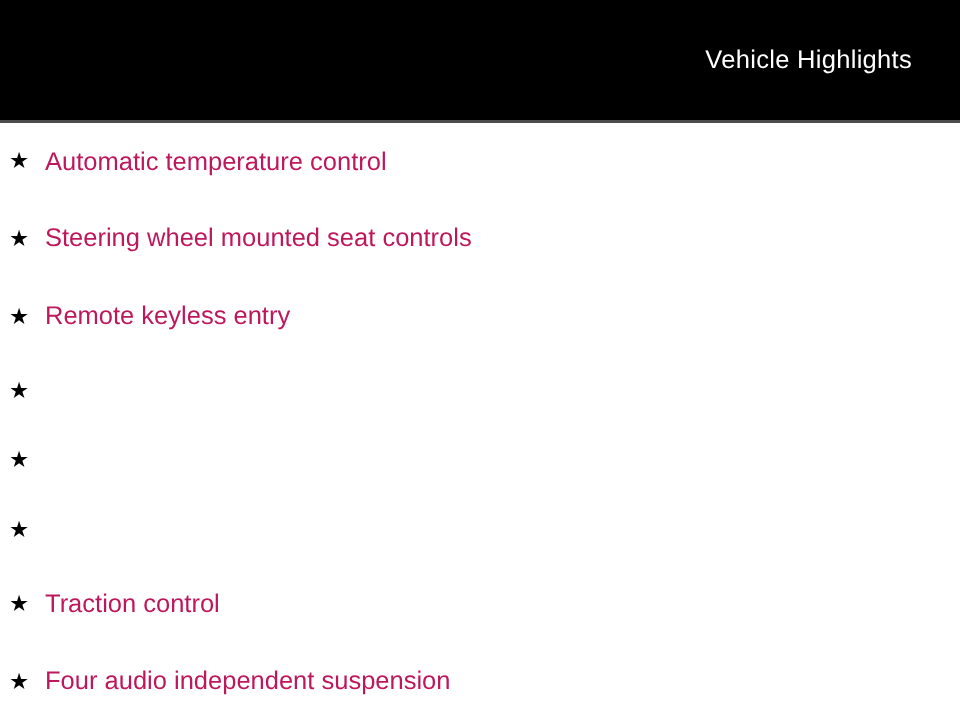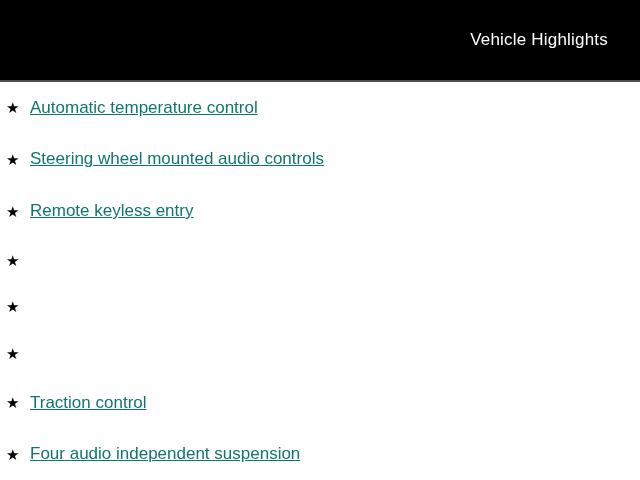--- a/index.html
+++ b/index.html
@@ -47,39 +47,38 @@
   .star {
     display: inline-block;
     width: 24px;
     font-size: 15px;
     line-height: 1;
     color: #000000;
     flex: 0 0 auto;
   }
   .label {
     font-size: 17px;
-    color: #0f766e;
-    text-decoration: underline;
+    color: #be185d;
   }
 </style>
 </head>
 <body>
 
 <div class="header">
   <span class="header-title">Vehicle Highlights</span>
 </div>
 
 <ul class="highlights-list">
     <li class="highlight-item">
       <span class="star">★</span>
       <span class="label">Automatic temperature control</span>
     </li>
     <li class="highlight-item">
       <span class="star">★</span>
-      <span class="label">Steering wheel mounted audio controls</span>
+      <span class="label">Steering wheel mounted seat controls</span>
     </li>
     <li class="highlight-item">
       <span class="star">★</span>
       <span class="label">Remote keyless entry</span>
     </li>
     <li class="highlight-item">
       <span class="star">★</span>
     </li>
     <li class="highlight-item">
       <span class="star">★</span>

